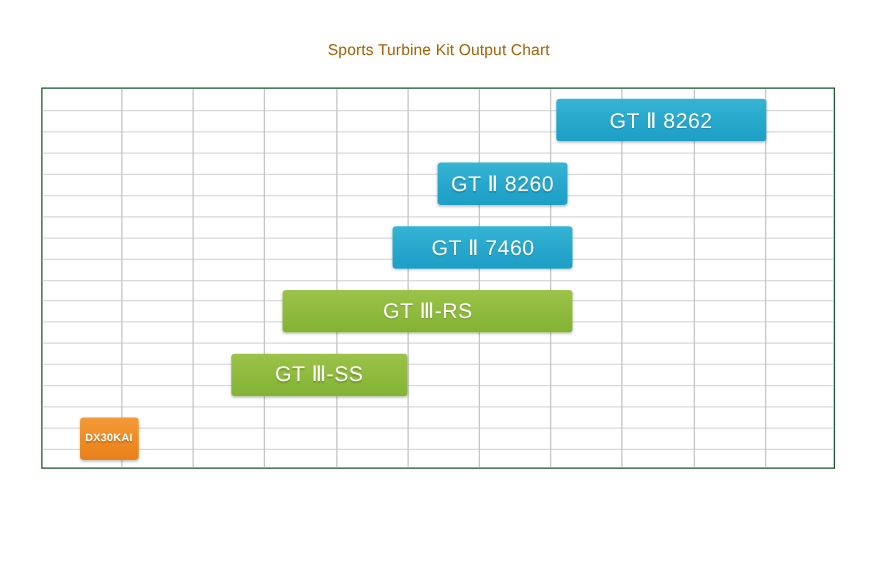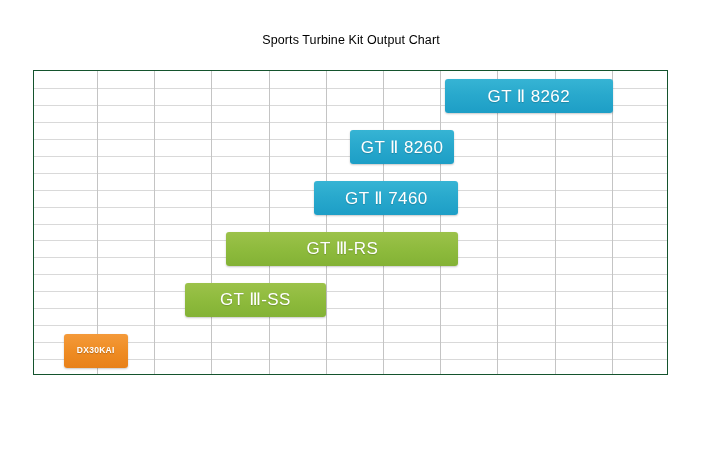--- a/index.html
+++ b/index.html
@@ -22,21 +22,21 @@
   }
 
   
   #chart-title {
     position: absolute;
     left: 0;
     top: 33px;
     width: 702px;
     text-align: center;
     font-size: 12.5px;
-    color: #000000;
+    color: #a16207;
     letter-spacing: 0.1px;
     white-space: nowrap;
   }
 
   
   #plot-area {
     position: absolute;
     left: 33px;
     top: 70px;
     width: 635px;
@@ -177,21 +177,21 @@
         </div>
         <div class="bar c-blue size-lg" style="left: 280.315px; width: 144.162px; top: 110.083px;">
           <span class="bar-label" style="color: rgb(255, 255, 255);">GT Ⅱ 7460</span>
         </div>
         <div class="bar c-green size-lg" style="left: 192.216px; width: 232.261px; top: 160.917px; background: linear-gradient(rgb(156, 194, 74) 0%, rgb(141, 186, 60) 55%, rgb(131, 178, 53) 100%);">
           <span class="bar-label" style="color: rgb(255, 255, 255);">GT Ⅲ-RS</span>
         </div>
         <div class="bar c-green size-lg" style="left: 151.027px; width: 140.73px; top: 211.75px; background: linear-gradient(rgb(156, 194, 74) 0%, rgb(141, 186, 60) 55%, rgb(131, 178, 53) 100%);">
           <span class="bar-label" style="color: rgb(255, 255, 255);">GT Ⅲ-SS</span>
         </div>
-        <div class="bar c-orange size-sm" style="left: 29.7477px; width: 64px; top: 262.583px;">
+        <div class="bar c-orange size-sm" style="left: 29.7477px; width: 47px; top: 262.583px;">
           <span class="bar-label" style="color: rgb(255, 255, 255);">DX30KAI</span>
         </div>
       </div>
   </div>
 
 
 
 </div>
 
 </body></html>

